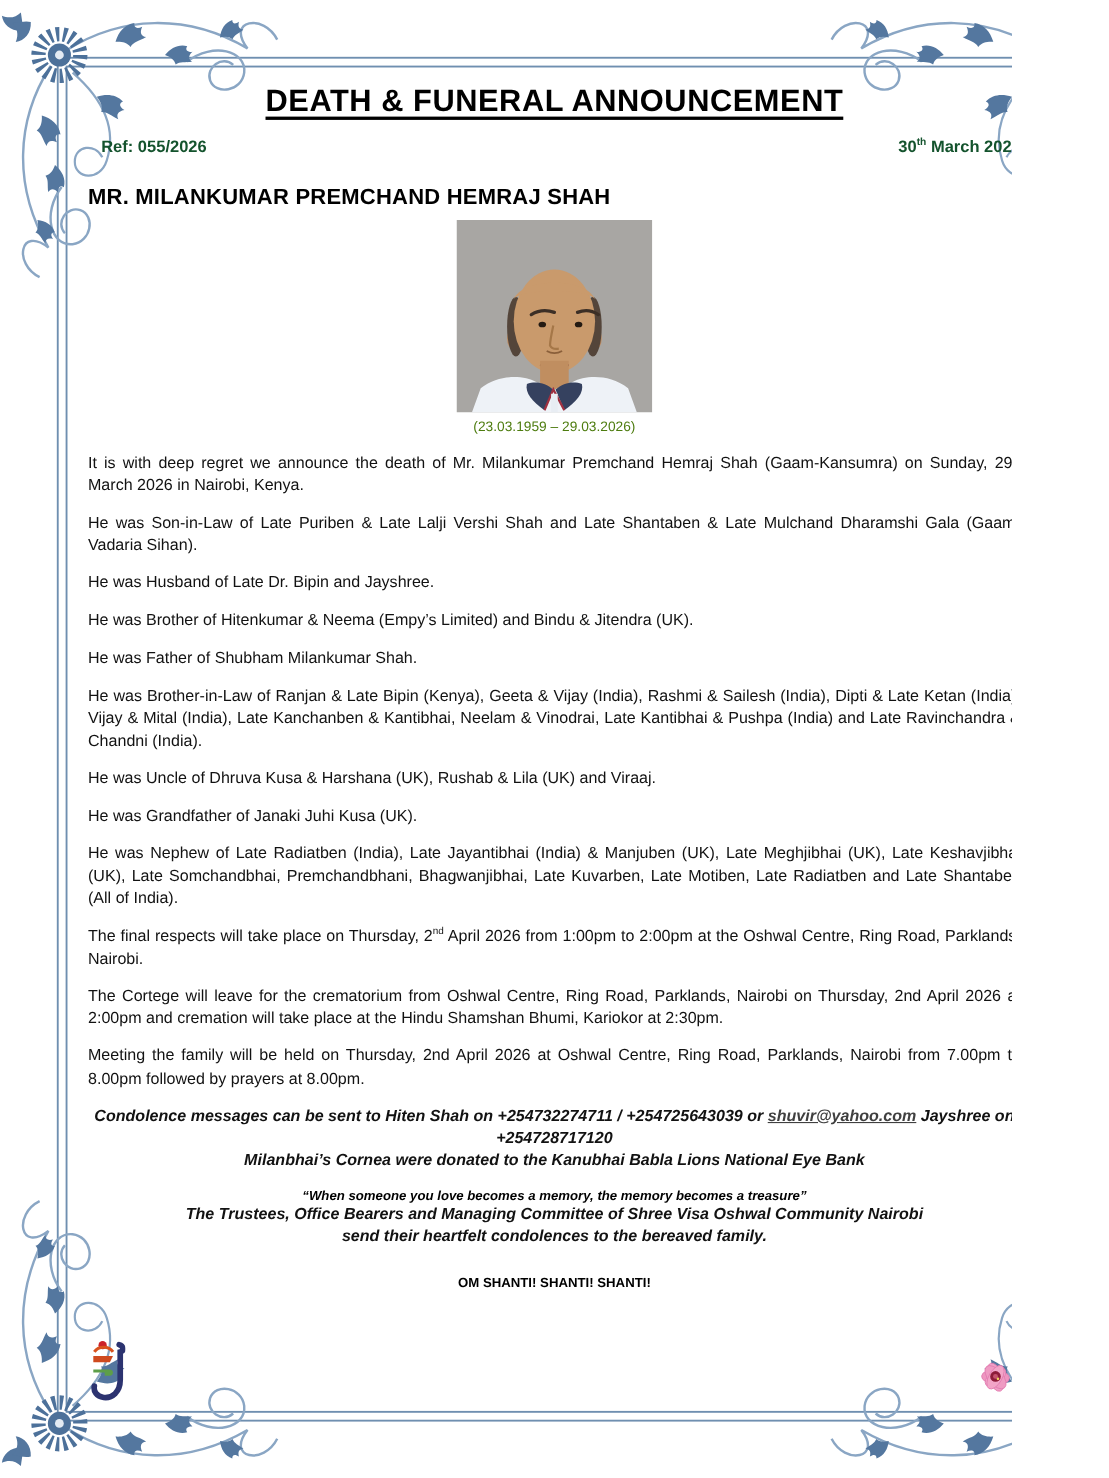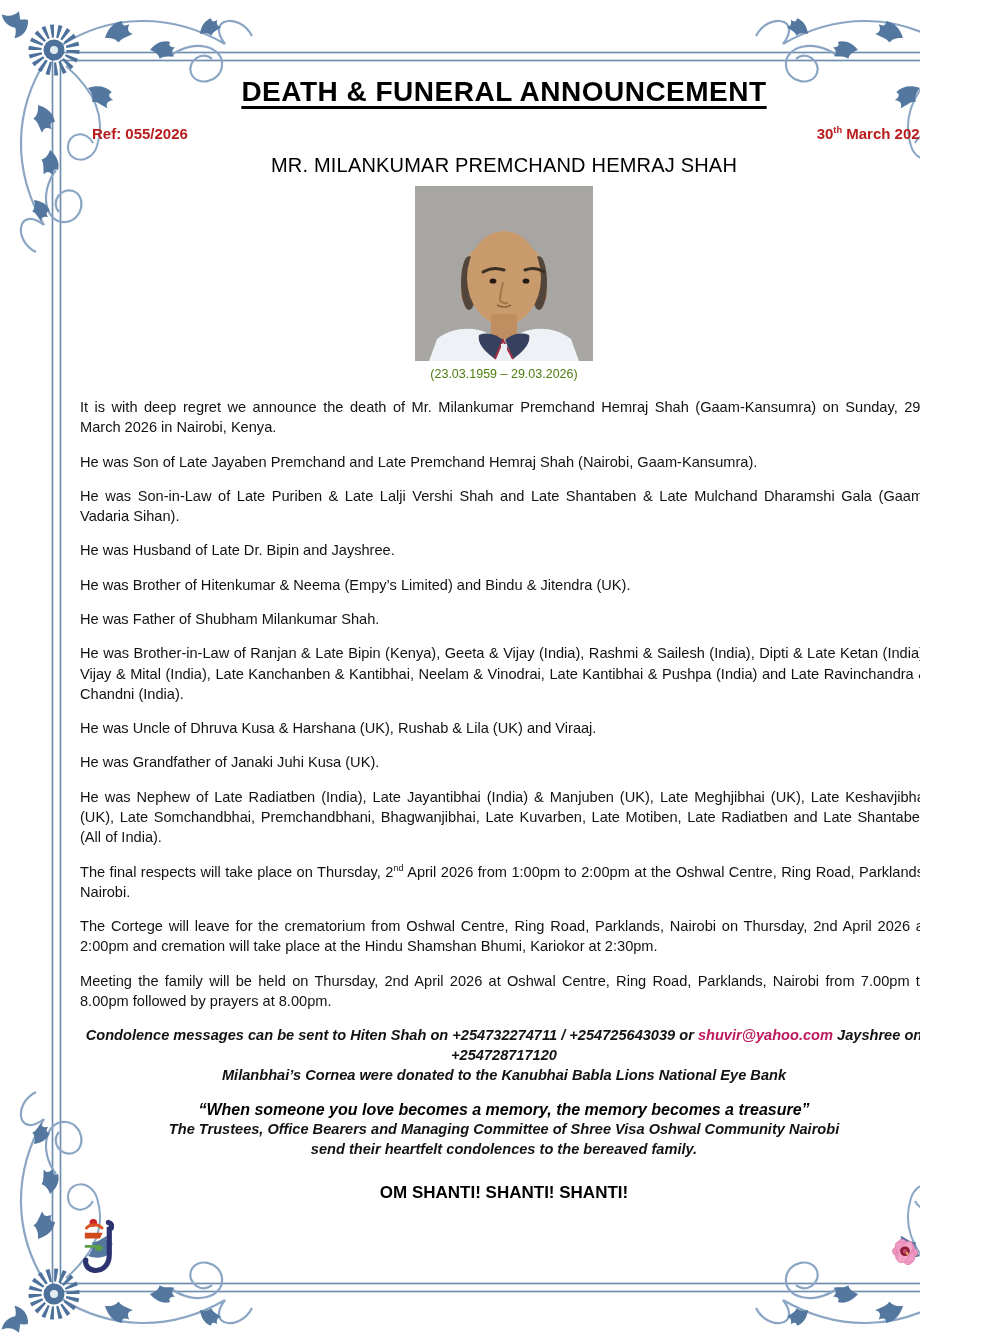--- a/index.html
+++ b/index.html
@@ -7,34 +7,34 @@
     position:relative;width:920px;height:1344px;background:#ffffff;overflow:hidden;
     font-family:"Liberation Sans",sans-serif;color:#121212;
   }
   .border-svg{position:absolute;inset:0;width:1008px;height:1344px;pointer-events:none;}
   .content{position:absolute;left:80px;top:0;width:848px;}
   .doc-title{
     margin:76px 0 0 0;text-align:center;font-size:28px;font-weight:bold;letter-spacing:.5px;
     text-decoration:underline;text-decoration-thickness:3px;text-underline-offset:5px;color:#000;
   }
   .ref-row{display:flex;justify-content:space-between;align-items:baseline;margin-top:17px;
-    font-weight:bold;font-size:15px;color:#b91c1c;}
+    font-weight:bold;font-size:15px;color:#14532d;}
   .ref-row .ref{padding-left:12px;}
-  .deceased-name{margin:12px 0 0 0;text-align:center;font-size:20px;font-weight:normal;color:#000;letter-spacing:.2px;}
+  .deceased-name{margin:26px 0 0 0;text-align:left;font-size:20px;font-weight:bold;color:#000;letter-spacing:.2px;}
   .photo-wrap{width:178px;margin:9px auto 0 auto;}
   .photo-wrap svg{display:block;}
   .photo-caption{text-align:center;font-size:12.5px;margin-top:6px;color:#4d7c0f;}
   .body-text{margin-top:16px;font-size:14.6px;line-height:1.39;text-align:justify;}
   .body-text p{margin:0 0 14px 0;}
   sup{font-size:.62em;vertical-align:super;line-height:0;}
   .center-block{text-align:center;font-weight:bold;font-style:italic;font-size:14.6px;line-height:1.38;}
-  .email-link{color:#be185d;cursor:pointer;}
-  .quote{margin-top:15px;text-align:center;font-weight:bold;font-style:italic;font-size:16px;color:#000;}
+  .email-link{color:#404040;text-decoration:underline;cursor:pointer;}
+  .quote{margin-top:15px;text-align:center;font-weight:bold;font-style:italic;font-size:12px;color:#000;}
   .trustees{}
-  .om-shanti{margin-top:24px;text-align:center;font-weight:bold;font-style:normal;font-size:17px;color:#000;}
+  .om-shanti{margin-top:24px;text-align:center;font-weight:bold;font-style:normal;font-size:12px;color:#000;}
   .logo{position:absolute;left:82px;top:1216px;width:32px;height:58px;}
   .orchid{position:absolute;left:882px;top:1226px;width:46px;height:52px;}
 </style>
 </head>
 <body>
 
 <div class="page">
 
   <svg class="border-svg" viewBox="0 0 1008 1344" xmlns="http://www.w3.org/2000/svg">
     <defs>
@@ -100,21 +100,20 @@
         <path d="M64,149 C72,146 81,148 88,154 L80,173 C69,165 62,157 64,149 Z" fill="#35415f"></path>
         <path d="M114,149 C106,146 97,148 90,154 L98,173 C109,165 116,157 114,149 Z" fill="#35415f"></path>
         <path d="M80,173 L88,154 L98,173" stroke="#a03040" stroke-width="2" fill="none"></path>
         <rect x="86" y="158" width="6" height="17" fill="#e8edf3"></rect>
       </svg>
     </div>
     <div class="photo-caption">(23.03.1959 – 29.03.2026)</div>
 
     <div class="body-text">
       <p><span>It is with deep regret we announce the death of Mr. Milankumar Premchand Hemraj Shah (Gaam-Kansumra) on Sunday, 29</span><sup>th</sup><span> March 2026 in Nairobi, Kenya.</span></p>
-      <p>He was Son of Late Jayaben Premchand and Late Premchand Hemraj Shah (Nairobi, Gaam-Kansumra).</p>
       <p>He was Son-in-Law of Late Puriben &amp; Late Lalji Vershi Shah and Late Shantaben &amp; Late Mulchand Dharamshi Gala (Gaam-Vadaria Sihan).</p>
       <p>He was Husband of Late Dr. Bipin and Jayshree.</p>
       <p>He was Brother of Hitenkumar &amp; Neema (Empy’s Limited) and Bindu &amp; Jitendra (UK).</p>
       <p>He was Father of Shubham Milankumar Shah.</p>
       <p>He was Brother-in-Law of Ranjan &amp; Late Bipin (Kenya), Geeta &amp; Vijay (India), Rashmi &amp; Sailesh (India), Dipti &amp; Late Ketan (India), Vijay &amp; Mital (India), Late Kanchanben &amp; Kantibhai, Neelam &amp; Vinodrai, Late Kantibhai &amp; Pushpa (India) and Late Ravinchandra &amp; Chandni (India).</p>
       <p>He was Uncle of Dhruva Kusa &amp; Harshana (UK), Rushab &amp; Lila (UK) and Viraaj.</p>
       <p>He was Grandfather of Janaki Juhi Kusa (UK).</p>
       <p>He was Nephew of Late Radiatben (India), Late Jayantibhai (India) &amp; Manjuben (UK), Late Meghjibhai (UK), Late Keshavjibhai (UK), Late Somchandbhai, Premchandbhani, Bhagwanjibhai, Late Kuvarben, Late Motiben, Late Radiatben and Late Shantaben (All of India).</p>
       <p><span>The final respects will take place on Thursday, 2</span><sup>nd</sup><span> April 2026 from 1:00pm to 2:00pm at the Oshwal Centre, Ring Road, Parklands, Nairobi.</span></p>
       <p>The Cortege will leave for the crematorium from Oshwal Centre, Ring Road, Parklands, Nairobi on Thursday, 2nd April 2026 at 2:00pm and cremation will take place at the Hindu Shamshan Bhumi, Kariokor at 2:30pm.</p>

